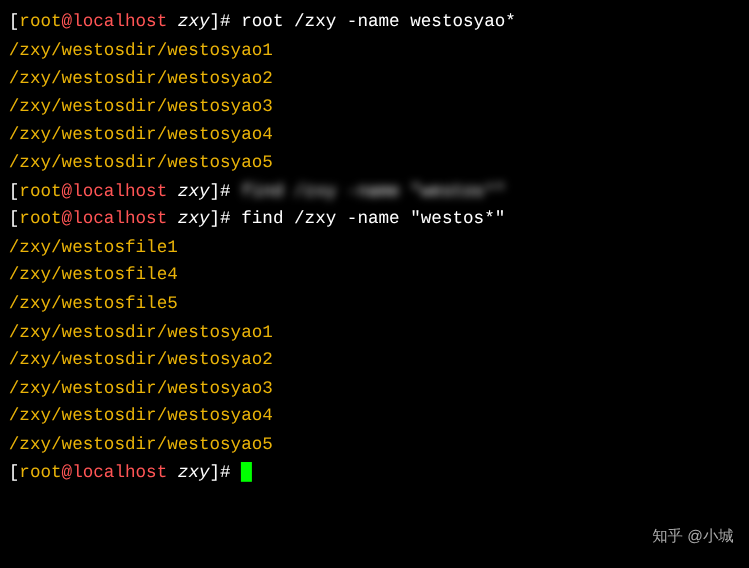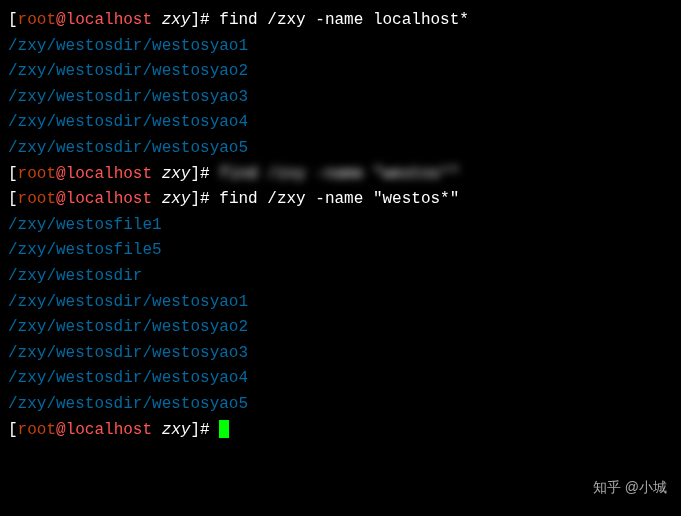--- a/index.html
+++ b/index.html
@@ -12,27 +12,27 @@
       line-height: 1.6;
       width: 681px;
       height: 516px;
       box-sizing: border-box;
       position: relative;
     }
     .line {
       white-space: pre;
     }
     .prompt-open { color: #fff; }
-    .user { color: #c2410c; }
+    .user { color: #eab308; }
     .at { color: #ff5555; }
     .host { color: #ff5555; margin-top: 20px; }
     .dir { color: #fff; font-style: italic; }
     .prompt-close { color: #fff; }
     .cmd { color: #fff; }
-    .output { color: #0369a1; }
+    .output { color: #eab308; }
     .cursor {
       display: inline-block;
       width: 10px;
       height: 18px;
       background: #00ff00;
       vertical-align: middle;
     }
     .watermark {
       position: absolute;
       bottom: 18px;
@@ -44,31 +44,31 @@
     }
     .blurred {
       filter: blur(4px);
       display: inline-block;
     }
   </style>
 </head>
 <body>
 
 <div id="terminal">
-    <div class="line"><span class="prompt-open">[</span><span class="user">root</span><span class="at">@</span><span class="host">localhost</span><span> </span><span class="dir">zxy</span><span class="prompt-close">]</span><span># </span><span class="cmd">find /zxy -name localhost*</span></div>
+    <div class="line"><span class="prompt-open">[</span><span class="user">root</span><span class="at">@</span><span class="host">localhost</span><span> </span><span class="dir">zxy</span><span class="prompt-close">]</span><span># </span><span class="cmd">root /zxy -name westosyao*</span></div>
     <div class="line"><span class="output">/zxy/westosdir/westosyao1</span></div>
     <div class="line"><span class="output">/zxy/westosdir/westosyao2</span></div>
     <div class="line"><span class="output">/zxy/westosdir/westosyao3</span></div>
     <div class="line"><span class="output">/zxy/westosdir/westosyao4</span></div>
     <div class="line"><span class="output">/zxy/westosdir/westosyao5</span></div>
     <div class="line"><span class="prompt-open">[</span><span class="user">root</span><span class="at">@</span><span class="host">localhost</span><span> </span><span class="dir">zxy</span><span class="prompt-close">]</span><span># </span><span class="cmd blurred">find /zxy -name "westos*"</span></div>
     <div class="line"><span class="prompt-open">[</span><span class="user">root</span><span class="at">@</span><span class="host">localhost</span><span> </span><span class="dir">zxy</span><span class="prompt-close">]</span><span># </span><span class="cmd">find /zxy -name "westos*"</span></div>
     <div class="line"><span class="output">/zxy/westosfile1</span></div>
+    <div class="line"><span class="output">/zxy/westosfile4</span></div>
     <div class="line"><span class="output">/zxy/westosfile5</span></div>
-    <div class="line"><span class="output">/zxy/westosdir</span></div>
     <div class="line"><span class="output">/zxy/westosdir/westosyao1</span></div>
     <div class="line"><span class="output">/zxy/westosdir/westosyao2</span></div>
     <div class="line"><span class="output">/zxy/westosdir/westosyao3</span></div>
     <div class="line"><span class="output">/zxy/westosdir/westosyao4</span></div>
     <div class="line"><span class="output">/zxy/westosdir/westosyao5</span></div>
     <div class="line"><span class="prompt-open">[</span><span class="user">root</span><span class="at">@</span><span class="host">localhost</span><span> </span><span class="dir">zxy</span><span class="prompt-close">]</span><span># </span><span class="cursor"></span></div>
   </div>
 <div class="watermark">知乎 @小城</div>
 
 </body></html>

